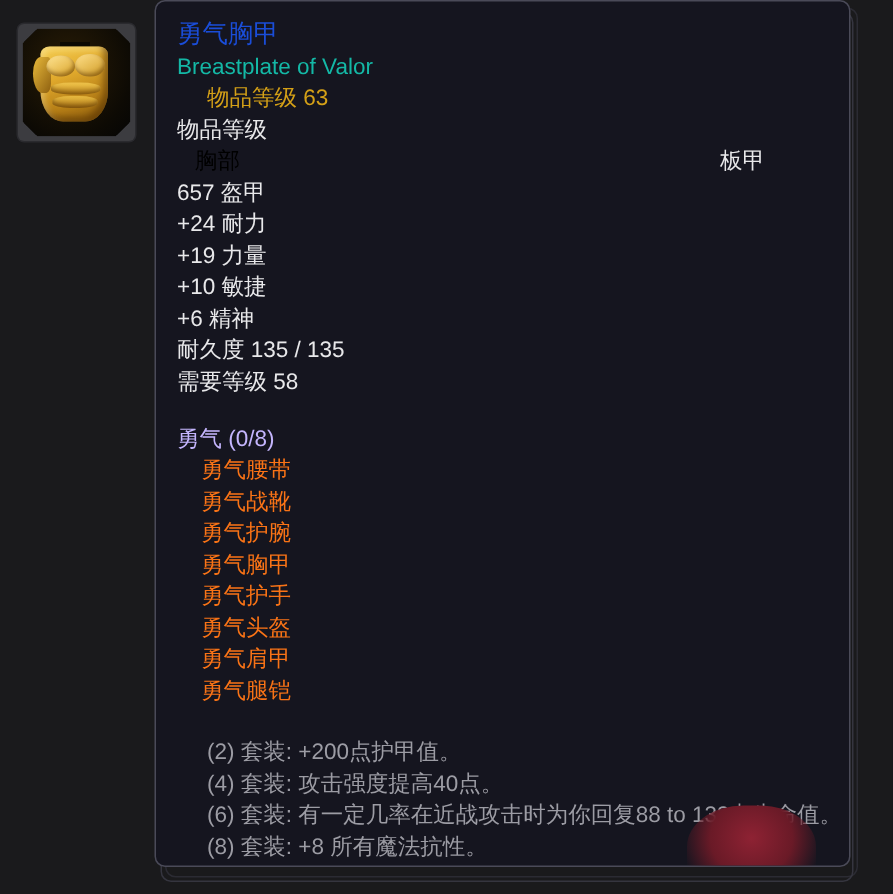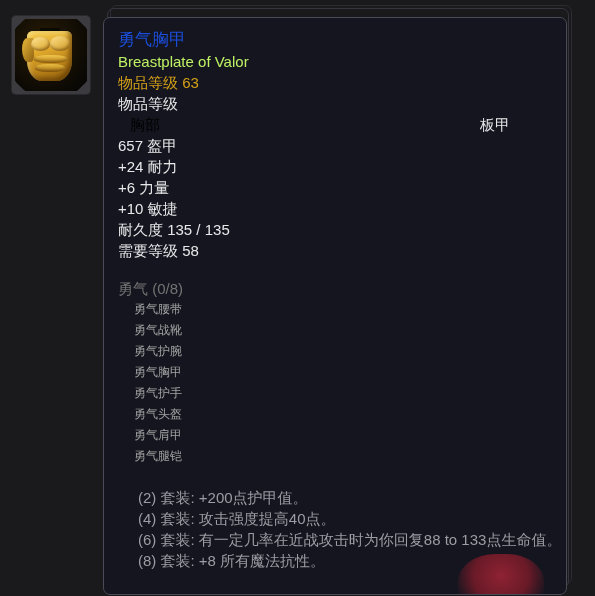--- a/index.html
+++ b/index.html
@@ -110,21 +110,21 @@
     width: 28%;
     height: 11%;
     background: #0b0903;
     border-radius: 0 0 60% 60%;
   }
 
   
   #tooltip {
     position: absolute;
     left: 103px;
-    top: 17px;
+    top: 0;
     width: 464px;
     height: 578px;
     background: #15151f;
     border: 1px solid #4a4a58;
     border-radius: 7px;
     box-sizing: border-box;
     overflow: hidden;
   }
   
   #stack-edge-1 {
@@ -172,54 +172,55 @@
     font-size: 15px;
     white-space: nowrap;
   }
   #title {
     color: #1a4dd8;
     font-size: 17px;
     line-height: 22px;
     font-weight: 400;
   }
   #subtitle {
-    color: #bef264;
+    color: #14b8a6;
     font-size: 15px;
     line-height: 21px;
   }
   #ilvl {
     color: #d4a017;
     font-size: 15px;
     line-height: 21px;
+    margin-left: 20px;
   }
   .white {
     color: #e8e8ea;
   }
   .slot-row {
     display: flex;
     justify-content: space-between;
     align-items: baseline;
     margin-left: 12px;
   }
   .slot-row .right {
     color: #e8e8ea;
     padding-right: 42px;
     text-align: right;
   }
   .spacer-sm {
     height: 17px;
   }
   #set-name {
-    color: #737373;
+    color: #c4b5fd;
     font-size: 15px;
     line-height: 21px;
   }
   .set-piece {
-    color: #a3a3a3;
-    font-size: 12px;
+    color: #f97316;
+    font-size: 15px;
     line-height: 21px;
     padding-left: 16px;
   }
   .spacer-md {
     height: 20px;
   }
   .set-bonus {
     color: #9c9ca4;
     font-size: 15px;
     line-height: 21px;
@@ -257,22 +258,23 @@
       <div class="line" id="ilvl">物品等级 63</div>
       <div class="line white">物品等级</div>
 
       <div class="line slot-row">
         <span>胸部</span>
         <span class="right">板甲</span>
       </div>
 
       <div class="line white">657 盔甲</div>
       <div class="line white">+24 耐力</div>
-      <div class="line white">+6 力量</div>
+      <div class="line white">+19 力量</div>
       <div class="line white">+10 敏捷</div>
+      <div class="line white">+6 精神</div>
       <div class="line white">耐久度 135 / 135</div>
       <div class="line white">需要等级 58</div>
 
       <div class="spacer-sm"></div>
 
       <div class="line" id="set-name">勇气 (0/8)</div>
 
       <div class="set-piece">勇气腰带</div>
       <div class="set-piece">勇气战靴</div>
       <div class="set-piece">勇气护腕</div>

